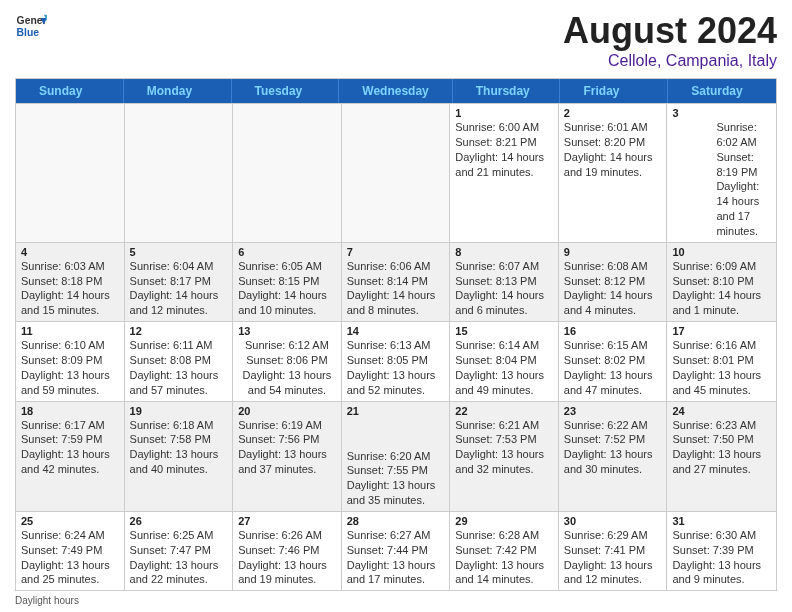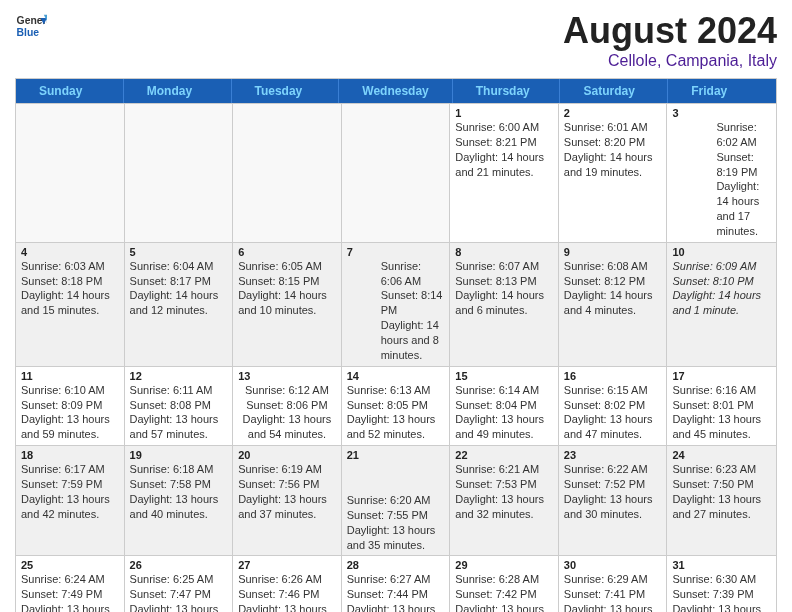--- a/index.html
+++ b/index.html
@@ -125,22 +125,22 @@
     </div>
   </div>
 
   <div class="calendar">
     <div class="cal-header-row">
     <div class="cal-header-cell">Sunday</div>
         <div class="cal-header-cell">Monday</div>
         <div class="cal-header-cell">Tuesday</div>
         <div class="cal-header-cell">Wednesday</div>
         <div class="cal-header-cell">Thursday</div>
+        <div class="cal-header-cell">Friday</div>
         <div class="cal-header-cell">Saturday</div>
-        <div class="cal-header-cell">Friday</div>
       </div>
     <div class="cal-body">
     <div class="cal-row">
           <div class="cal-cell empty"></div>
           <div class="cal-cell empty"></div>
           <div class="cal-cell empty"></div>
           <div class="cal-cell empty"></div>
           <div class="cal-cell">
             <span class="day-num">1</span>
             <div class="day-info" style="white-space: pre-line;">Sunrise: 6:00 AM
@@ -174,39 +174,39 @@
 Daylight: 14 hours and 12 minutes.</div>
           </div>
           <div class="cal-cell alt-row">
             <span class="day-num">6</span>
             <div class="day-info" style="white-space: pre-line;">Sunrise: 6:05 AM
 Sunset: 8:15 PM
 Daylight: 14 hours and 10 minutes.</div>
           </div>
           <div class="cal-cell alt-row">
             <span class="day-num">7</span>
-            <div class="day-info" style="white-space: pre-line; margin-left: 34px;">Sunrise: 6:06 AM
+            <div class="day-info" style="white-space: pre-line;">Sunrise: 6:06 AM
 Sunset: 8:14 PM
 Daylight: 14 hours and 8 minutes.</div>
           </div>
           <div class="cal-cell alt-row">
             <span class="day-num">8</span>
             <div class="day-info" style="white-space: pre-line;">Sunrise: 6:07 AM
 Sunset: 8:13 PM
 Daylight: 14 hours and 6 minutes.</div>
           </div>
           <div class="cal-cell alt-row">
             <span class="day-num">9</span>
             <div class="day-info" style="white-space: pre-line;">Sunrise: 6:08 AM
 Sunset: 8:12 PM
 Daylight: 14 hours and 4 minutes.</div>
           </div>
           <div class="cal-cell alt-row">
             <span class="day-num">10</span>
-            <div class="day-info" style="white-space: pre-line; font-style: italic;">Sunrise: 6:09 AM
+            <div class="day-info" style="white-space: pre-line;">Sunrise: 6:09 AM
 Sunset: 8:10 PM
 Daylight: 14 hours and 1 minute.</div>
           </div>
         </div>
         <div class="cal-row">
           <div class="cal-cell">
             <span class="day-num">11</span>
             <div class="day-info" style="white-space: pre-line;">Sunrise: 6:10 AM
 Sunset: 8:09 PM
 Daylight: 13 hours and 59 minutes.</div>

